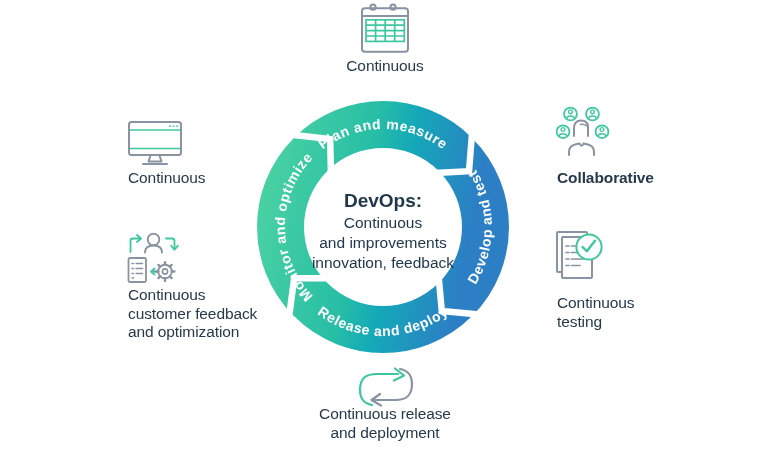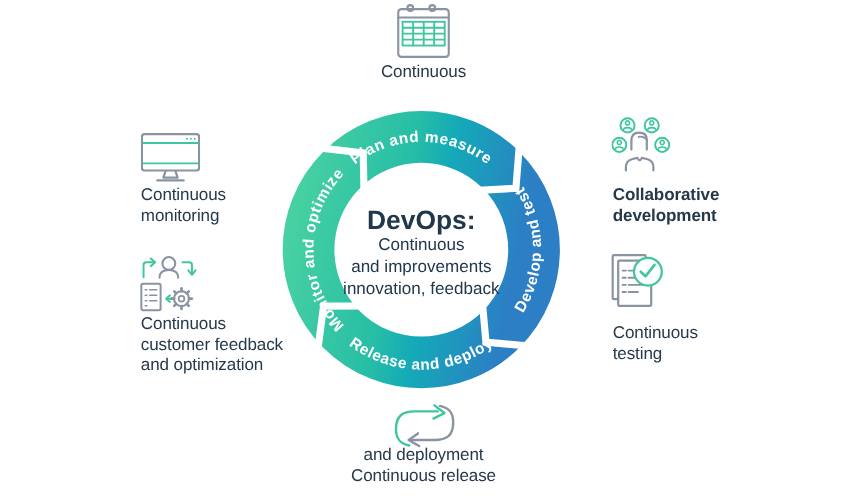--- a/index.html
+++ b/index.html
@@ -4,21 +4,21 @@
 <style>
   html,body{margin:0;padding:0;background:#ffffff;}
   .stage{
     position:relative;width:770px;height:451px;background:#ffffff;overflow:hidden;
     font-family:"Liberation Sans","DejaVu Sans",sans-serif;color:#26394B;
   }
   .abs{position:absolute;}
   .node-label{font-size:15.5px;line-height:18.5px;color:#26394B;letter-spacing:-0.1px;}
   .centered{text-align:center;}
   .ring-center-text{width:240px;text-align:center;color:#21374B;}
-  .ring-center-text .t1{font-size:24px;font-weight:bold;line-height:23px;margin-bottom:1px;}
+  .ring-center-text .t1{font-size:19px;font-weight:bold;line-height:23px;margin-bottom:1px;}
   .ring-center-text .t2{font-size:15.5px;line-height:20px;}
   svg{display:block;}
 </style>
 </head>
 <body>
 
 <div class="stage">
 
   <svg class="abs" style="left:248px;top:92px;" width="270" height="270" viewBox="0 0 270 270">
     <defs>
@@ -109,21 +109,20 @@
       </g>
       <g transform="translate(46,28.7)">
         <circle cx="0" cy="0" r="6.4"></circle>
           <circle cx="0" cy="-2.2" r="1.9" stroke-width="1.4"></circle>
         <path d="M-3.7 4.5 C-3.7 1.2 3.7 1.2 3.7 4.5" stroke-width="1.4"></path>
       </g>
     </g>
   </svg>
   <div class="abs node-label" style="left:557px;top:169px;font-weight:bold;">
     <div>Collaborative</div>
-    <div>development</div>
   </div>
 
   <svg class="abs" style="left:555px;top:231px;" width="48" height="52" viewBox="0 0 48 52">
     <g fill="#ffffff" stroke="#8A93A1" stroke-width="2">
       <rect x="2" y="1" width="30" height="40" rx="1"></rect>
       <rect x="7" y="6" width="30" height="41" rx="1"></rect>
     </g>
     <g fill="none" stroke="#8A93A1" stroke-width="1.7" stroke-linecap="round">
       <path d="M11 15 H14 M16.5 15 H29"></path>
       <path d="M11 21.5 H14 M16.5 21.5 H29"></path>
@@ -140,22 +139,22 @@
 
   <svg class="abs" style="left:350px;top:366px;" width="72" height="42" viewBox="0 0 72 42">
     <g fill="none" stroke-linecap="round" stroke-linejoin="round">
       <path d="M22 39 C12 37 10 31 10 24 C10 12 16 8 27 8 L48 8" stroke="#3EC79E" stroke-width="2.2"></path>
       <path d="M45 2.5 L54 9.5 L44 14.5" stroke="#3EC79E" stroke-width="2.2"></path>
       <path d="M50 3 C60 5 62 11 62 18 C62 30 56 34 45 34 L24 34" stroke="#8A93A1" stroke-width="2.2"></path>
       <path d="M30 28 L21.5 34 L31 39.5" stroke="#8A93A1" stroke-width="2.2"></path>
     </g>
   </svg>
   <div class="abs node-label centered" style="left:285px;top:405px;width:200px;">
+    <div>Continuous release</div>
     <div>and deployment</div>
-    <div>Continuous release</div>
   </div>
 
   <svg class="abs" style="left:127px;top:230px;" width="52" height="56" viewBox="0 0 52 56">
 
     <g fill="none" stroke="#8A93A1" stroke-width="1.9" stroke-linecap="round">
       <circle cx="26.5" cy="9.5" r="5.8"></circle>
       <path d="M18 22.5 Q18 15.5 26.5 15.5 Q35 15.5 35 22.5"></path>
     </g>
 
     <g fill="none" stroke="#3EC79E" stroke-width="1.8" stroke-linecap="round" stroke-linejoin="round">
@@ -205,16 +204,15 @@
     <g stroke="#3EC79E" fill="#3EC79E">
       <path d="M2 9 H52" fill="none" stroke-width="1.7"></path>
       <path d="M2 27.5 H52" fill="none" stroke-width="1.7"></path>
       <circle cx="42" cy="5.2" r="0.9" stroke="none"></circle>
       <circle cx="45.5" cy="5.2" r="0.9" stroke="none"></circle>
       <circle cx="49" cy="5.2" r="0.9" stroke="none"></circle>
     </g>
   </svg>
   <div class="abs node-label" style="left:128px;top:169px;">
     <div>Continuous</div>
-    <div>monitoring</div>
   </div>
 
 </div>
 
 </body></html>

